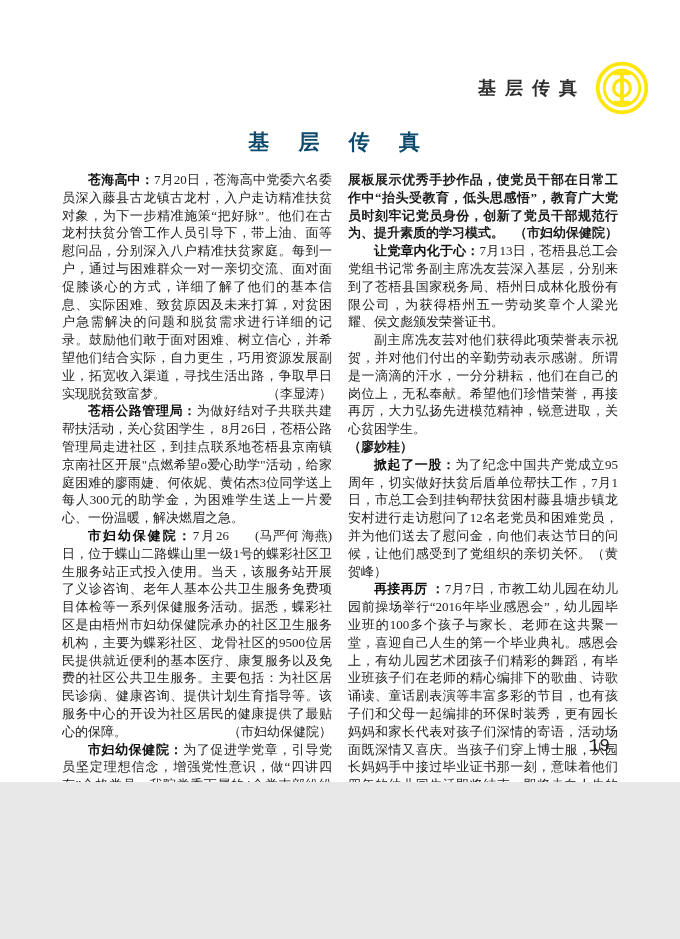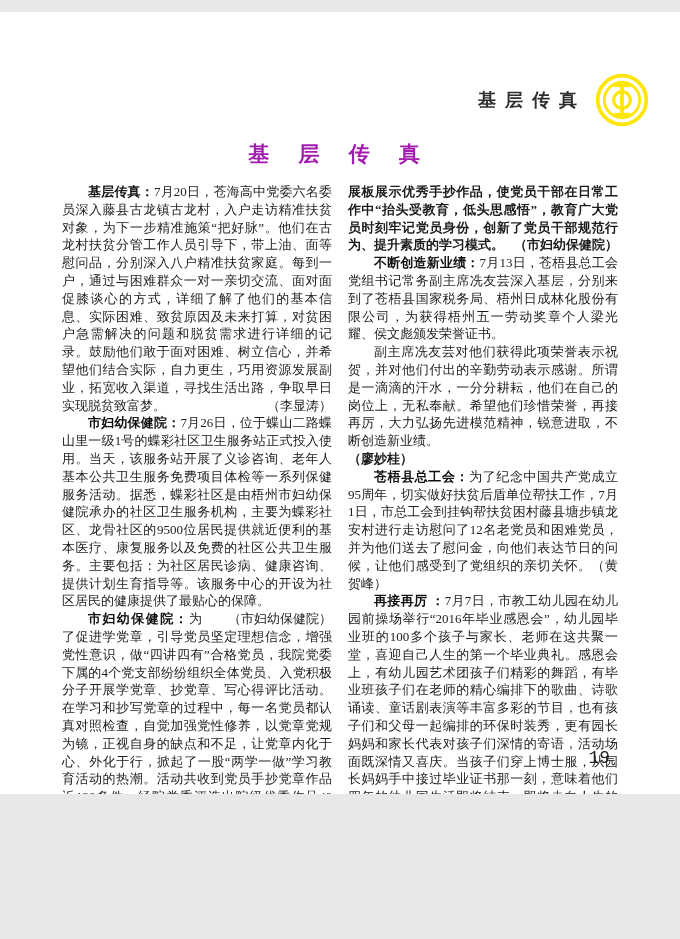--- a/index.html
+++ b/index.html
@@ -1,40 +1,40 @@
 <!DOCTYPE html>
 <html><head>
 <meta charset="utf-8">
 <style>
   html,body { margin:0; padding:0; background:#e8e8e8; }
   .page {
     position:relative;
     width:680px; height:782px;
-    margin:12px auto;
+    margin:0 auto;
     background:#ffffff;
     font-family:"Liberation Serif", serif;
     color:#1c1c1c;
     overflow:hidden;
   }
   .masthead {
     position:absolute; top:60px; right:30px;
     display:flex; align-items:center; gap:8px;
   }
   .masthead-title {
     font-family:"Liberation Sans", sans-serif;
     font-weight:bold; font-size:18px;
     letter-spacing:9px; color:#2e2e2e;
     white-space:nowrap;
   }
   .union-logo { width:56px; height:56px; flex:0 0 auto; }
   .section-title {
     position:absolute; top:128px; left:0; right:0;
     margin:0; text-align:center;
     font-size:21px; font-weight:bold;
-    letter-spacing:12px; color:#a21caf;
+    letter-spacing:12px; color:#0c4a6e;
     font-family:"Liberation Serif", serif;
   }
   .columns {
     position:absolute; top:171px; left:62px;
     width:556px;
     display:flex; gap:16px;
   }
   .column {
     width:270px;
     font-size:13px;
@@ -70,30 +70,31 @@
       <line x1="30" y1="13" x2="30" y2="47" stroke="#ffe60a" stroke-width="4"></line>
       <line x1="21" y1="14.5" x2="39" y2="14.5" stroke="#ffe60a" stroke-width="3.5"></line>
       <line x1="21" y1="45.5" x2="39" y2="45.5" stroke="#ffe60a" stroke-width="3.5"></line>
     </svg>
   </div>
 
   <h1 class="section-title">基 层 传 真</h1>
 
   <div class="columns">
     <div class="column" id="col-0">
-        <p><span class="para-heading">基层传真：</span>7月20日，苍海高中党委六名委员深入藤县古龙镇古龙村，入户走访精准扶贫对象，为下一步精准施策“把好脉”。他们在古龙村扶贫分管工作人员引导下，带上油、面等慰问品，分别深入八户精准扶贫家庭。每到一户，通过与困难群众一对一亲切交流、面对面促膝谈心的方式，详细了解了他们的基本信息、实际困难、致贫原因及未来打算，对贫困户急需解决的问题和脱贫需求进行详细的记录。鼓励他们敢于面对困难、树立信心，并希望他们结合实际，自力更生，巧用资源发展副业，拓宽收入渠道，寻找生活出路，争取早日实现脱贫致富梦。<span class="attr-float">（李显涛）</span></p>
+        <p><span class="para-heading">苍海高中：</span>7月20日，苍海高中党委六名委员深入藤县古龙镇古龙村，入户走访精准扶贫对象，为下一步精准施策“把好脉”。他们在古龙村扶贫分管工作人员引导下，带上油、面等慰问品，分别深入八户精准扶贫家庭。每到一户，通过与困难群众一对一亲切交流、面对面促膝谈心的方式，详细了解了他们的基本信息、实际困难、致贫原因及未来打算，对贫困户急需解决的问题和脱贫需求进行详细的记录。鼓励他们敢于面对困难、树立信心，并希望他们结合实际，自力更生，巧用资源发展副业，拓宽收入渠道，寻找生活出路，争取早日实现脱贫致富梦。<span class="attr-float">（李显涛）</span></p>
+        <p><span class="para-heading">苍梧公路管理局：</span>为做好结对子共联共建帮扶活动，关心贫困学生， 8月26日，苍梧公路管理局走进社区，到挂点联系地苍梧县京南镇京南社区开展"点燃希望o爱心助学"活动，给家庭困难的廖雨婕、何依妮、黄佑杰3位同学送上每人300元的助学金，为困难学生送上一片爱心、一份温暖，解决燃眉之急。<span class="attr-float">(马严何 海燕)</span></p>
         <p><span class="para-heading">市妇幼保健院：</span>7月26日，位于蝶山二路蝶山里一级1号的蝶彩社区卫生服务站正式投入使用。当天，该服务站开展了义诊咨询、老年人基本公共卫生服务免费项目体检等一系列保健服务活动。据悉，蝶彩社区是由梧州市妇幼保健院承办的社区卫生服务机构，主要为蝶彩社区、龙骨社区的9500位居民提供就近便利的基本医疗、康复服务以及免费的社区公共卫生服务。主要包括：为社区居民诊病、健康咨询、提供计划生育指导等。该服务中心的开设为社区居民的健康提供了最贴心的保障。<span class="attr-float">（市妇幼保健院）</span></p>
         <p><span class="para-heading">市妇幼保健院：</span>为了促进学党章，引导党员坚定理想信念，增强党性意识，做“四讲四有”合格党员，我院党委下属的4个党支部纷纷组织全体党员、入党积极分子开展学党章、抄党章、写心得评比活动。在学习和抄写党章的过程中，每一名党员都认真对照检查，自觉加强党性修养，以党章党规为镜，正视自身的缺点和不足，让党章内化于心、外化于行，掀起了一股“两学一做”学习教育活动的热潮。活动共收到党员手抄党章作品近130多件，经院党委评选出院级优秀作品48篇，当中分别选送了7篇和25篇优秀作品参加系统级和区级的手抄党章比赛。院党委还通过制作</p>
       </div>
     <div class="column" id="col-1">
         <p class="no-indent">展板展示优秀手抄作品，使党员干部在日常工作中“抬头受教育，低头思感悟”，教育广大党员时刻牢记党员身份，创新了党员干部规范行为、提升素质的学习模式。<span class="attr-float">（市妇幼保健院）</span></p>
-        <p><span class="para-heading">不断创造新业绩：</span>7月13日，苍梧县总工会党组书记常务副主席冼友芸深入基层，分别来到了苍梧县国家税务局、梧州日成林化股份有限公司，为获得梧州五一劳动奖章个人梁光耀、侯文彪颁发荣誉证书。</p>
-        <p>副主席冼友芸对他们获得此项荣誉表示祝贺，并对他们付出的辛勤劳动表示感谢。所谓是一滴滴的汗水，一分分耕耘，他们在自己的岗位上，无私奉献。希望他们珍惜荣誉，再接再厉，大力弘扬先进模范精神，锐意进取，不断创造新业绩。</p>
+        <p><span class="para-heading">让党章内化于心：</span>7月13日，苍梧县总工会党组书记常务副主席冼友芸深入基层，分别来到了苍梧县国家税务局、梧州日成林化股份有限公司，为获得梧州五一劳动奖章个人梁光耀、侯文彪颁发荣誉证书。</p>
+        <p>副主席冼友芸对他们获得此项荣誉表示祝贺，并对他们付出的辛勤劳动表示感谢。所谓是一滴滴的汗水，一分分耕耘，他们在自己的岗位上，无私奉献。希望他们珍惜荣誉，再接再厉，大力弘扬先进模范精神，锐意进取，关心贫困学生。</p>
         <p class="attr-line no-indent">（廖妙桂）</p>
-        <p><span class="para-heading">苍梧县总工会：</span>为了纪念中国共产党成立95周年，切实做好扶贫后盾单位帮扶工作，7月1日，市总工会到挂钩帮扶贫困村藤县塘步镇龙安村进行走访慰问了12名老党员和困难党员，并为他们送去了慰问金，向他们表达节日的问候，让他们感受到了党组织的亲切关怀。<span>（黄贺峰）</span></p>
+        <p><span class="para-heading">掀起了一股：</span>为了纪念中国共产党成立95周年，切实做好扶贫后盾单位帮扶工作，7月1日，市总工会到挂钩帮扶贫困村藤县塘步镇龙安村进行走访慰问了12名老党员和困难党员，并为他们送去了慰问金，向他们表达节日的问候，让他们感受到了党组织的亲切关怀。<span>（黄贺峰）</span></p>
         <p><span class="para-heading">再接再厉 ：</span>7月7日，市教工幼儿园在幼儿园前操场举行“2016年毕业感恩会”，幼儿园毕业班的100多个孩子与家长、老师在这共聚一堂，喜迎自己人生的第一个毕业典礼。感恩会上，有幼儿园艺术团孩子们精彩的舞蹈，有毕业班孩子们在老师的精心编排下的歌曲、诗歌诵读、童话剧表演等丰富多彩的节目，也有孩子们和父母一起编排的环保时装秀，更有园长妈妈和家长代表对孩子们深情的寄语，活动场面既深情又喜庆。当孩子们穿上博士服，从园长妈妈手中接过毕业证书那一刻，意味着他们四年的幼儿园生活即将结束，即将走向人生的另一个舞台。我们相信孩子们一定会记住这一美好而难忘的时刻，学会感恩，感恩父母、感恩老师、感恩社会，努力学习，成为祖国未来的栋梁。</p>
         <p><span class="para-heading">以党章党规为镜：</span>近日，“永远跟党走，共筑中国梦”云龙社区“双报到”共驻共建单位庆祝建党95周年文艺晚会在鸳江丽港广场隆重举行。云龙社区“双报到”共驻共建单位党员代表和群众约500人到场观看了晚会。梧州市第十四中学作为云龙社区"双报到"共驻共建单位之一，在晚</p>
       </div>
   </div>
 
   <div class="page-number">19</div>
 
 </div>
 
 </body></html>

